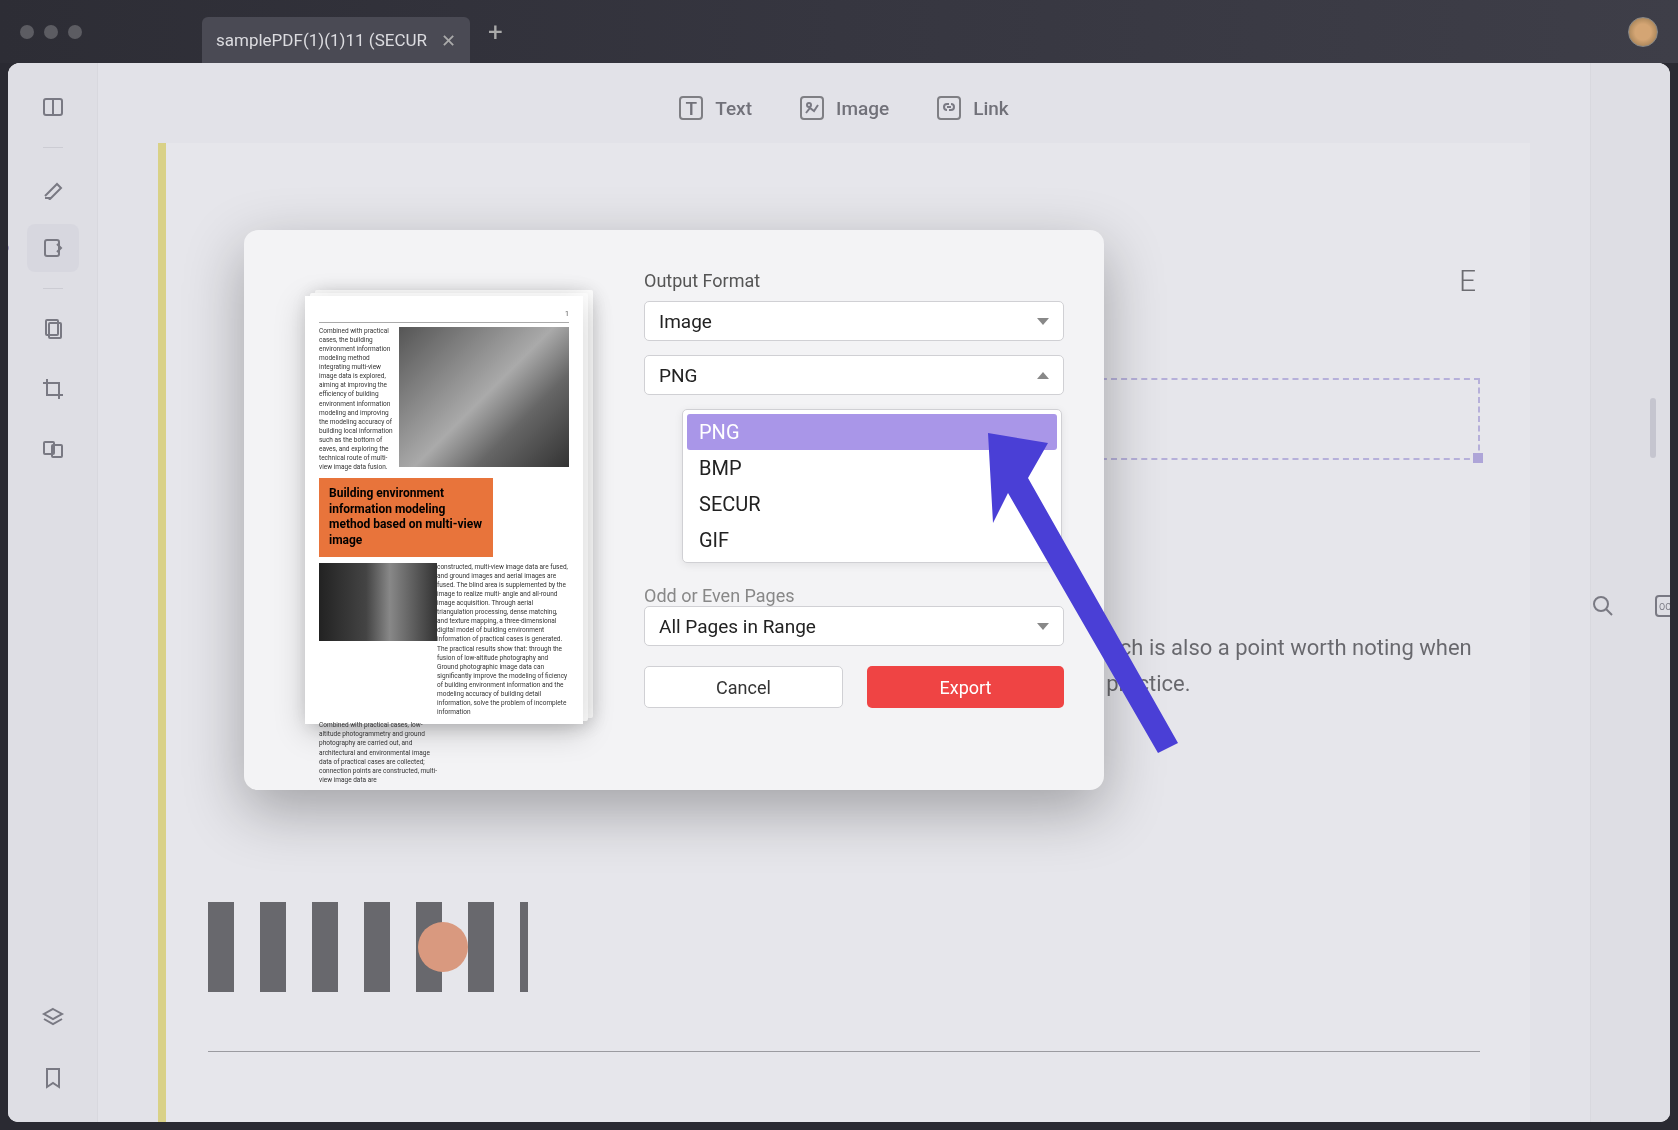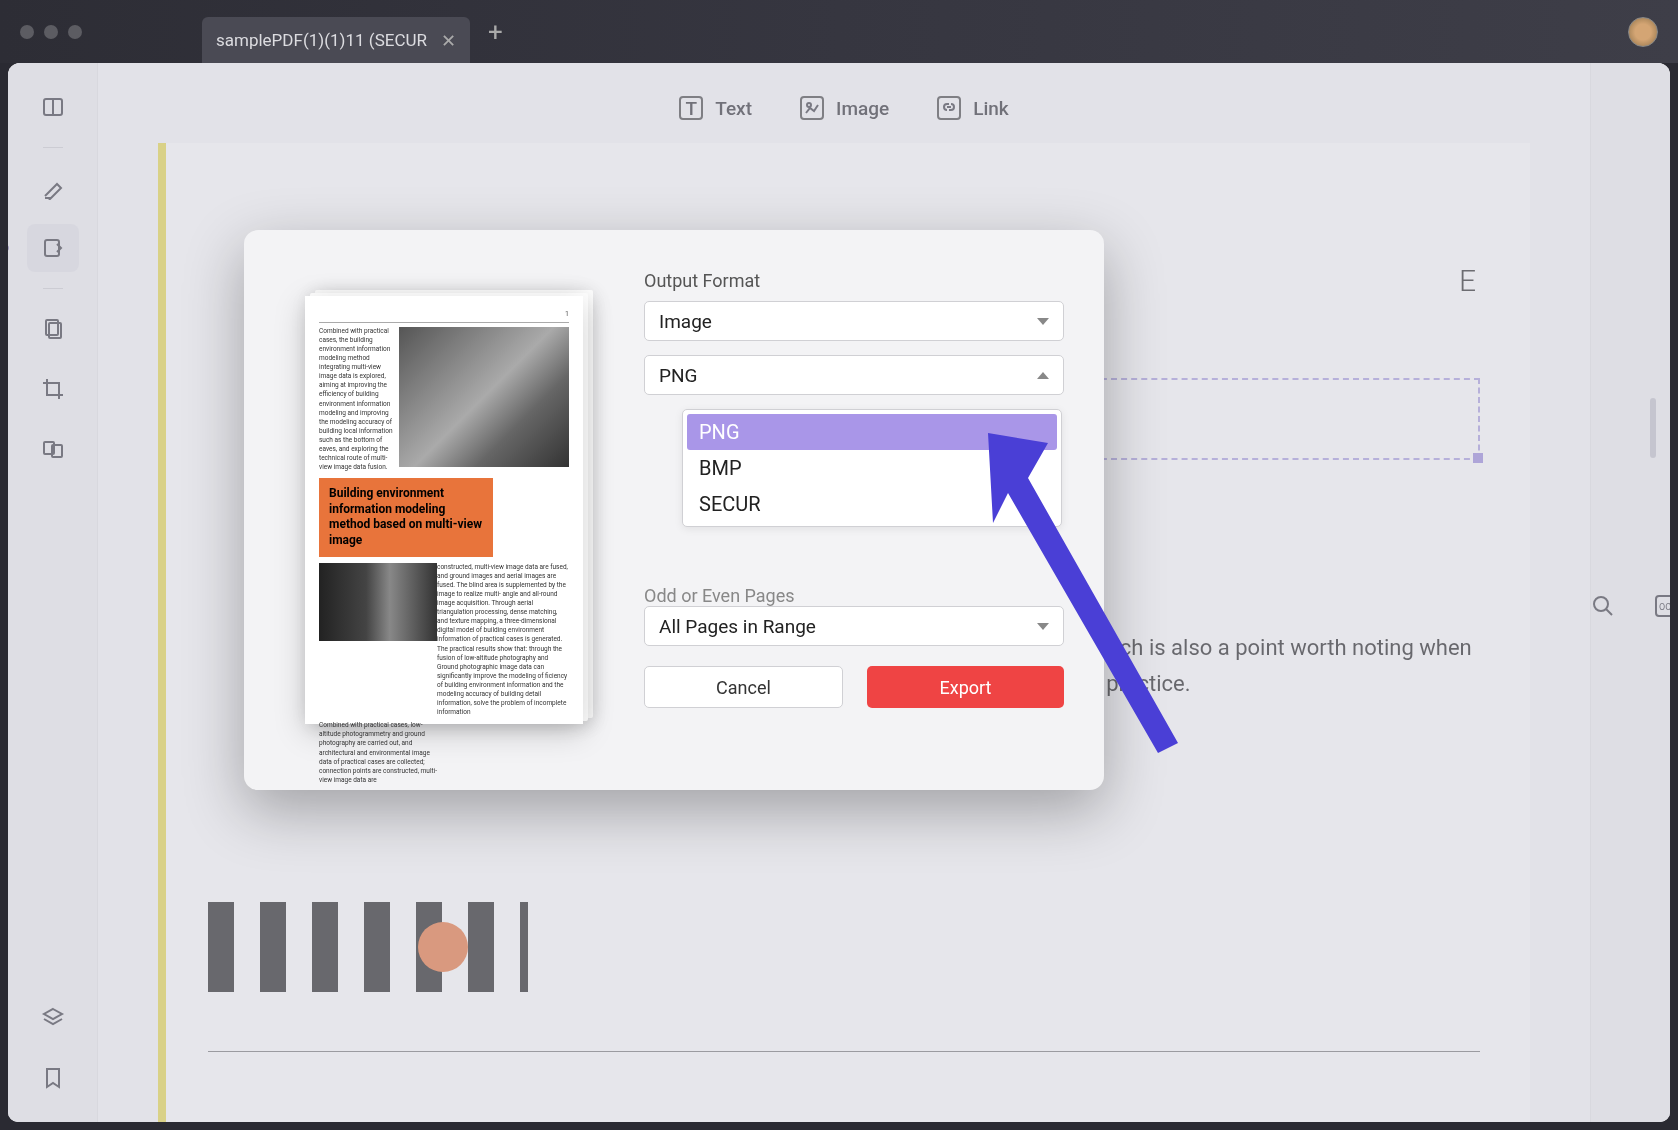--- a/index.html
+++ b/index.html
@@ -527,20 +527,21 @@
         <div class="btn primary">
           <span>Export</span>
         </div>
       </div>
     </div>
 
     <div class="dropdown-panel">
       <div class="dd-item selected">PNG</div>
       <div class="dd-item">BMP</div>
       <div class="dd-item">SECUR</div>
+      <div class="dd-item">GIF</div>
     </div>
   </div>
 
   <svg class="pointer-arrow" width="220" height="340">
     <polygon points="10,10 70,20 50,55 200,320 180,330 30,70 15,100" fill="#4a3fd6"></polygon>
   </svg>
 
 </div>
 
 </body></html>

